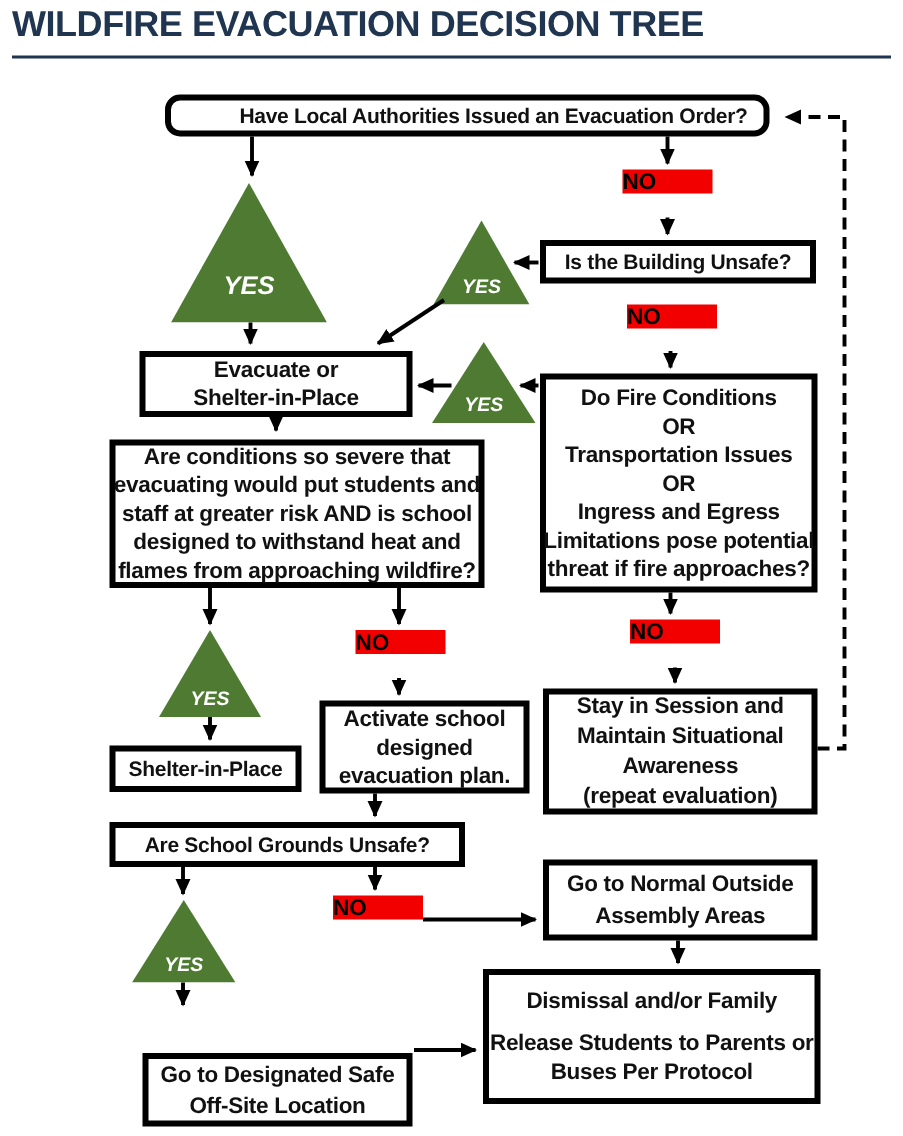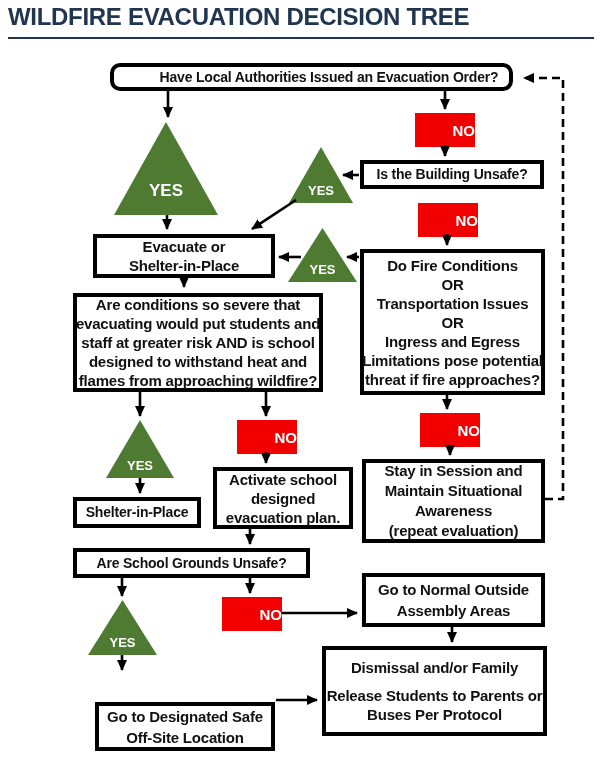--- a/index.html
+++ b/index.html
@@ -61,44 +61,45 @@
   .node .ln { display: block; white-space: nowrap; }
   .rounded { border-radius: 10px; padding-left: 35px; }
   .single { white-space: nowrap; font-size: 14px; }
   .stay-box { line-height: 20px; }
   .assembly-box, .offsite-box { line-height: 21px; }
   .dismissal-box .group { display: block; }
   .dismissal-box .group + .group { margin-top: 9px; }
   .no-badge {
     position: absolute;
     width: 60px;
-    height: 34px;
+    height: 16px;
     background: var(--no-red);
-    color: #ffffff;
+    color: #000000;
     font-weight: 700;
     font-size: 15px;
     display: flex;
     align-items: center;
-    justify-content: flex-end;
+    justify-content: flex-start;
     z-index: 2;
   }
   .tri {
     position: absolute;
     z-index: 2;
   }
   .tri svg { position: absolute; left: 0; top: 0; width: 100%; height: 100%; }
   .tri polygon { fill: var(--triangle-green); }
   .tri-label {
     position: absolute;
     left: 0;
     width: 100%;
     text-align: center;
     color: #ffffff;
     font-weight: 700;
     z-index: 2;
+    font-style: italic;
   }
   .tri-label.big { bottom: 14px; font-size: 17px; }
   .tri-label.small { bottom: 5px; font-size: 13px; }
 </style>
 </head>
 <body>
 
 <div class="page">
 
   <div class="title">WILDFIRE EVACUATION DECISION TREE</div>

